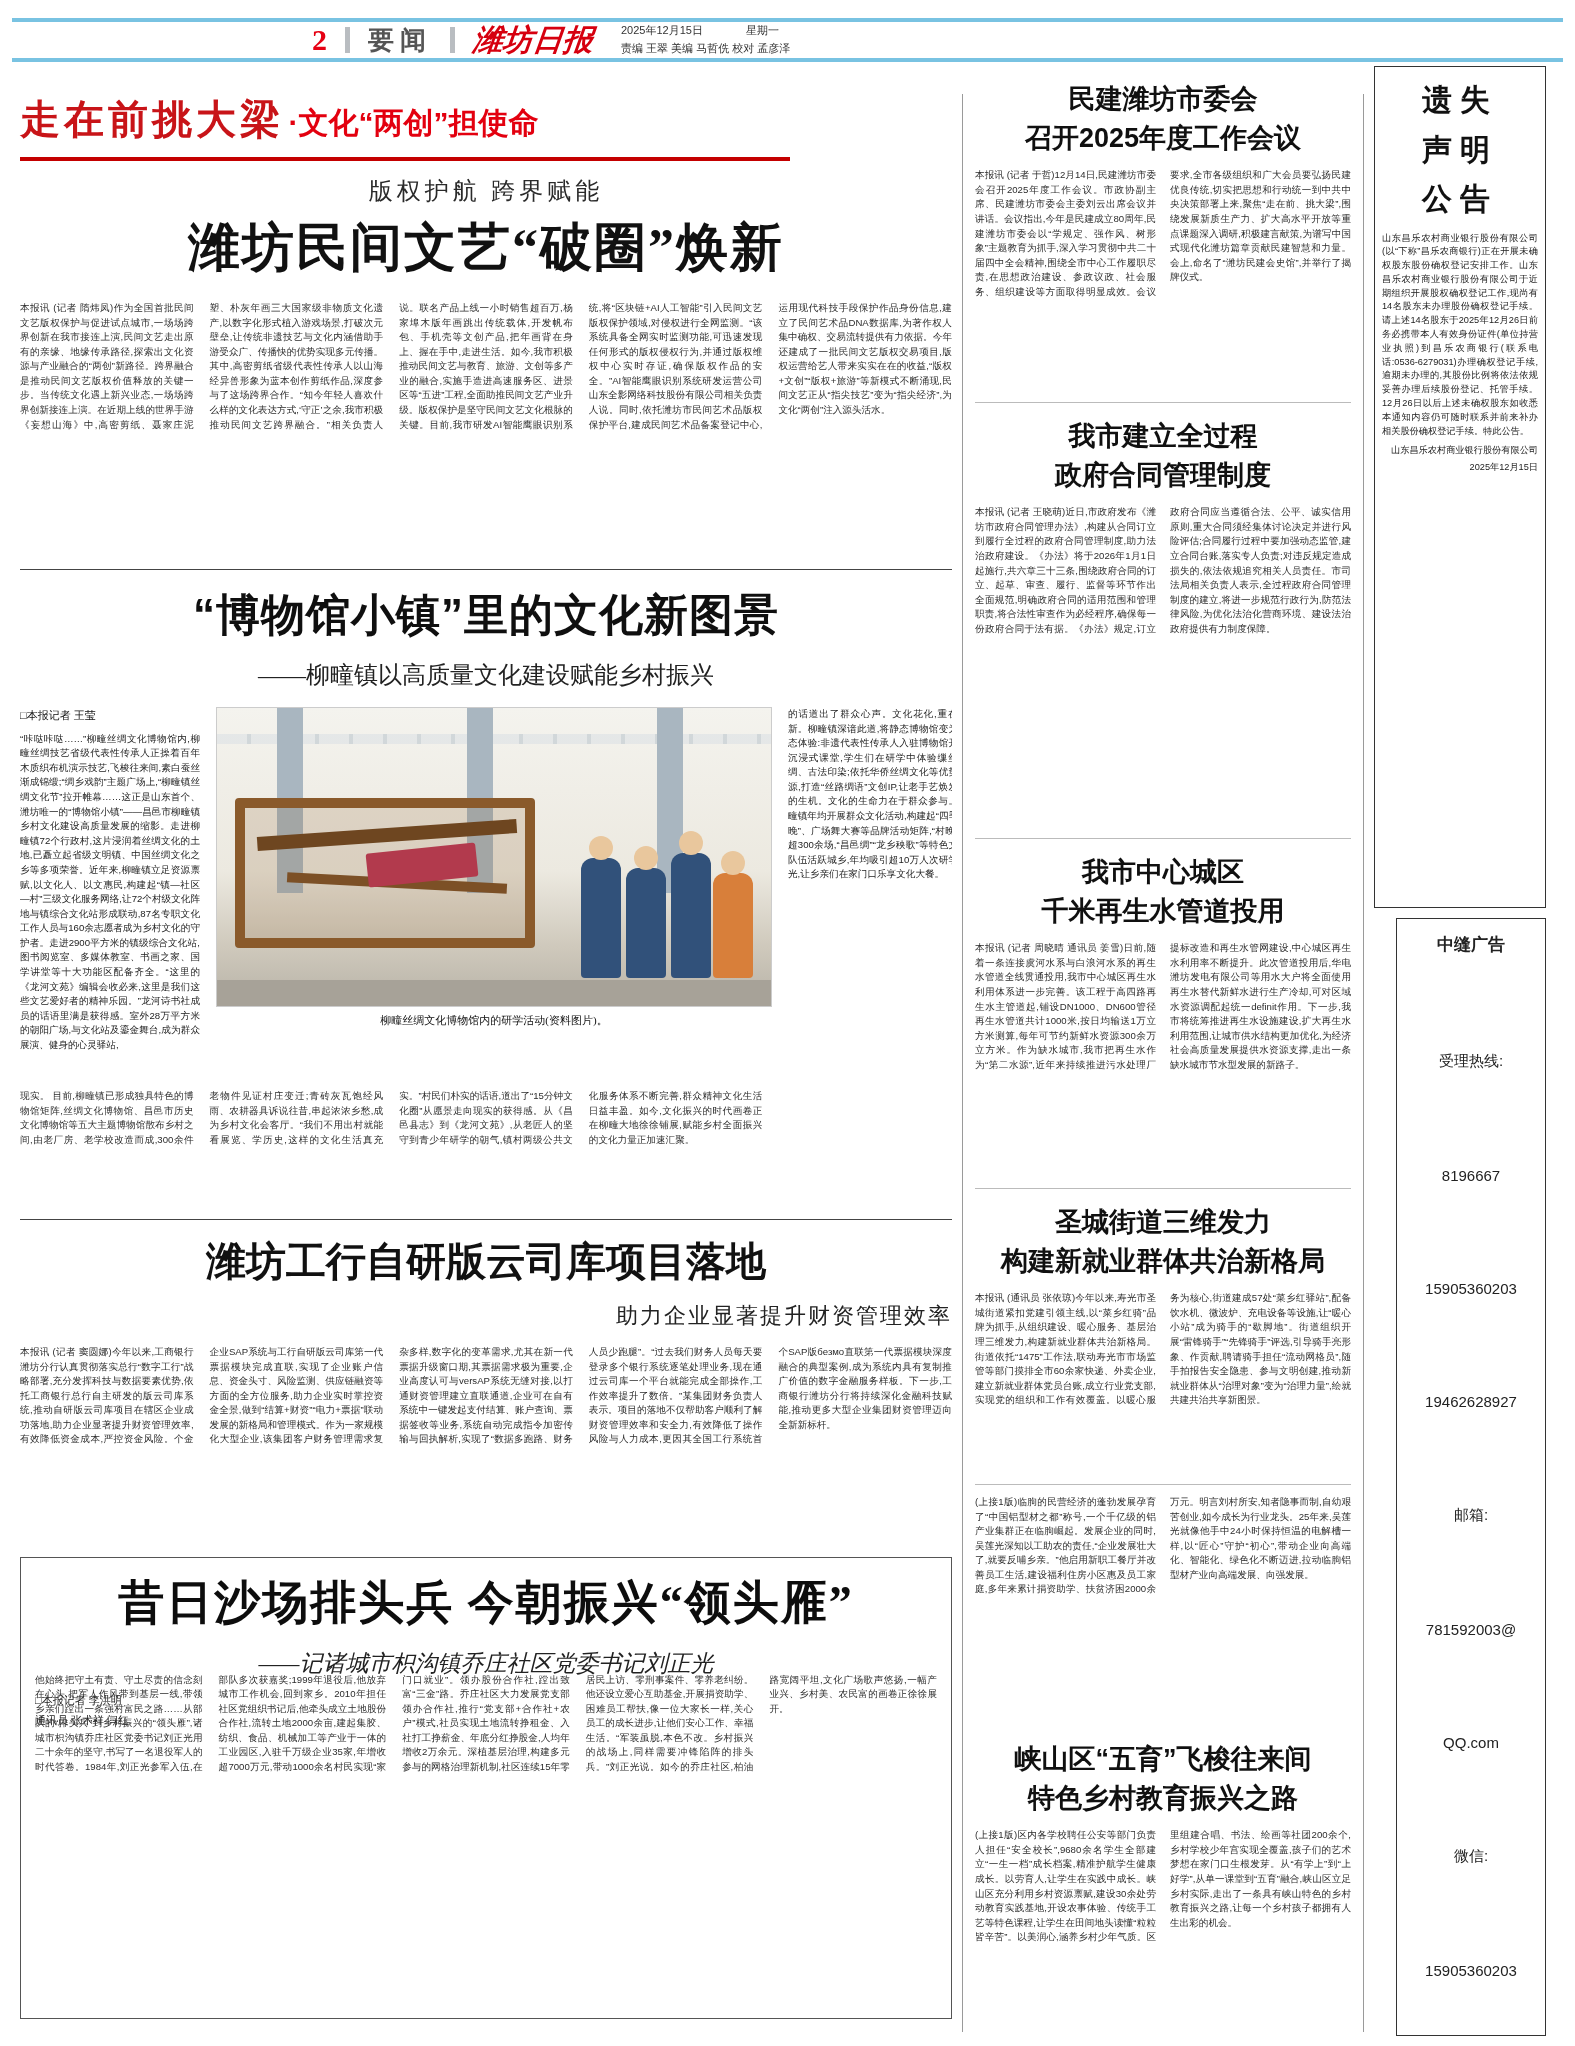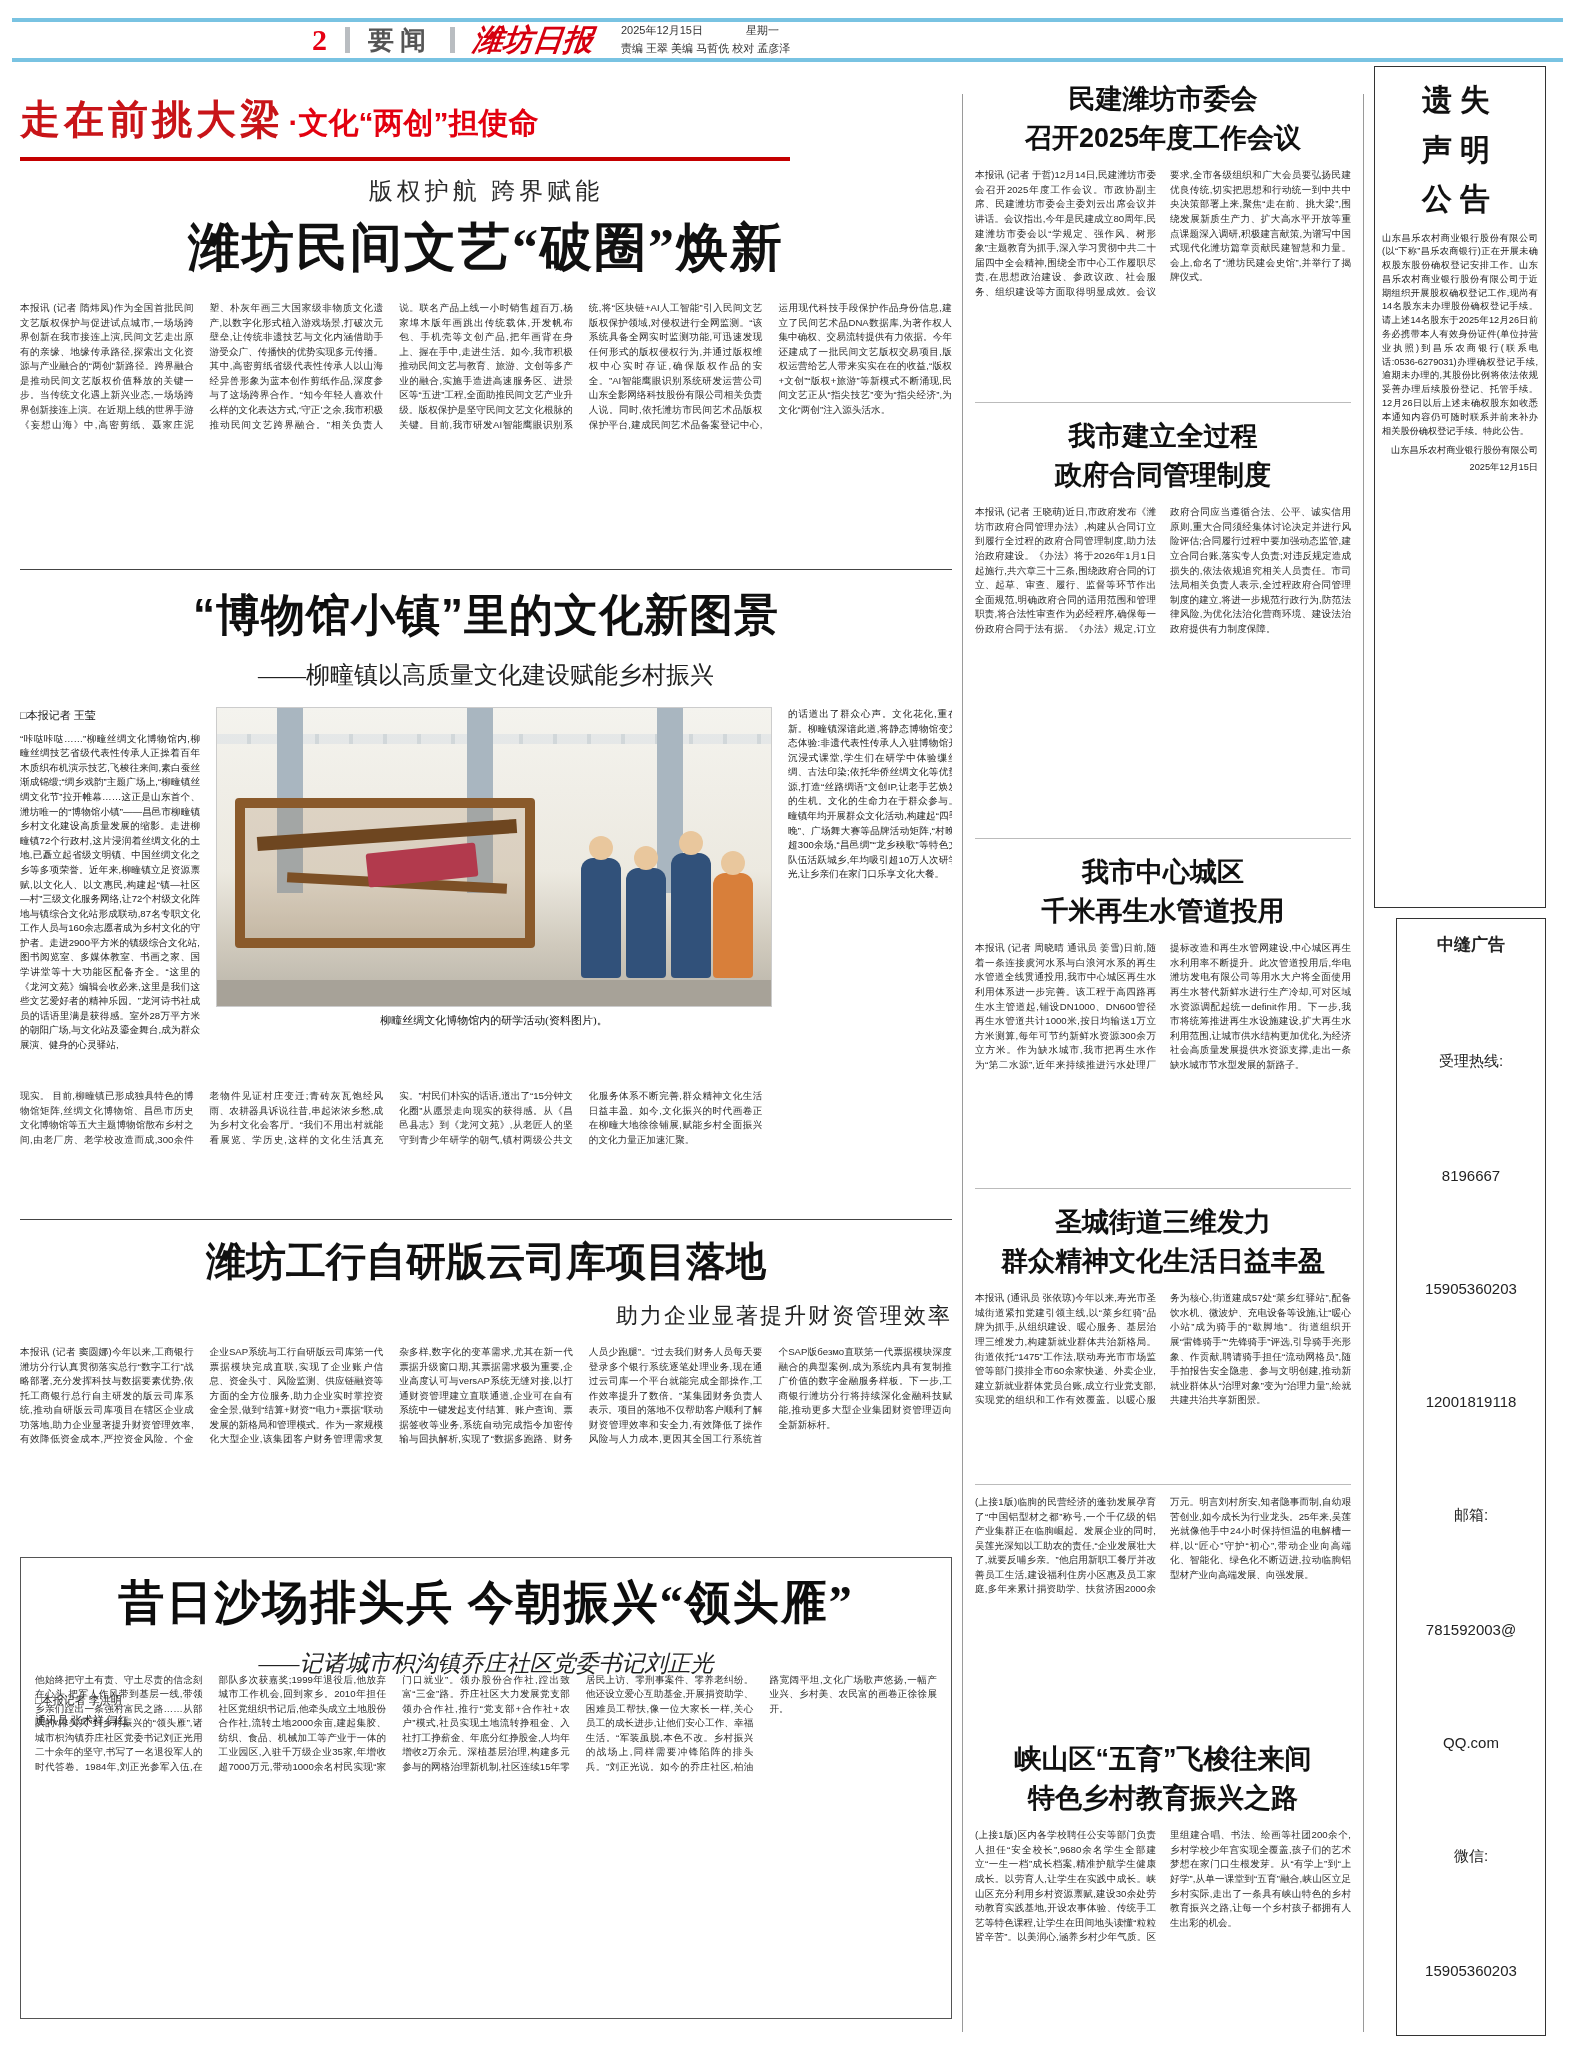--- a/index.html
+++ b/index.html
@@ -188,21 +188,21 @@
         <div class="nh">
           <div>我市中心城区</div>
           <div>千米再生水管道投用</div>
         </div>
         <div class="body-2col">本报讯 (记者 周晓晴 通讯员 姜雪)日前,随着一条连接虞河水系与白浪河水系的再生水管道全线贯通投用,我市中心城区再生水利用体系进一步完善。该工程于高四路再生水主管道起,铺设DN1000、DN600管径再生水管道共计1000米,按日均输送1万立方米测算,每年可节约新鲜水资源300余万立方米。作为缺水城市,我市把再生水作为“第二水源”,近年来持续推进污水处理厂提标改造和再生水管网建设,中心城区再生水利用率不断提升。此次管道投用后,华电潍坊发电有限公司等用水大户将全面使用再生水替代新鲜水进行生产冷却,可对区域水资源调配起统一definit作用。下一步,我市将统筹推进再生水设施建设,扩大再生水利用范围,让城市供水结构更加优化,为经济社会高质量发展提供水资源支撑,走出一条缺水城市节水型发展的新路子。</div>
       </div>
 
       <div class="news-item n4">
         <div class="nh">
           <div>圣城街道三维发力</div>
-          <div>群众精神文化生活日益丰盈</div>
+          <div>构建新就业群体共治新格局</div>
         </div>
         <div class="body-2col">本报讯 (通讯员 张依琼)今年以来,寿光市圣城街道紧扣党建引领主线,以“菜乡红骑”品牌为抓手,从组织建设、暖心服务、基层治理三维发力,构建新就业群体共治新格局。街道依托“1475”工作法,联动寿光市市场监管等部门摸排全市60余家快递、外卖企业,建立新就业群体党员台账,成立行业党支部,实现党的组织和工作有效覆盖。以暖心服务为核心,街道建成57处“菜乡红驿站”,配备饮水机、微波炉、充电设备等设施,让“暖心小站”成为骑手的“歇脚地”。街道组织开展“雷锋骑手”“先锋骑手”评选,引导骑手亮形象、作贡献,聘请骑手担任“流动网格员”,随手拍报告安全隐患、参与文明创建,推动新就业群体从“治理对象”变为“治理力量”,绘就共建共治共享新图景。</div>
       </div>
 
       <div class="ncont">
         <div class="body-2col">(上接1版)临朐的民营经济的蓬勃发展孕育了“中国铝型材之都”称号,一个千亿级的铝产业集群正在临朐崛起。发展企业的同时,吴莲光深知以工助农的责任,“企业发展壮大了,就要反哺乡亲。”他启用新职工餐厅并改善员工生活,建设福利住房小区惠及员工家庭,多年来累计捐资助学、扶贫济困2000余万元。明言刘村所安,知者隐事而制,自幼艰苦创业,如今成长为行业龙头。25年来,吴莲光就像他手中24小时保持恒温的电解槽一样,以“匠心”守护“初心”,带动企业向高端化、智能化、绿色化不断迈进,拉动临朐铝型材产业向高端发展、向强发展。</div>
       </div>
 
       <div class="news-item n5">
         <div class="nh">
@@ -226,21 +226,21 @@
         <div class="notice-text">山东昌乐农村商业银行股份有限公司(以“下称”昌乐农商银行)正在开展未确权股东股份确权登记安排工作。山东昌乐农村商业银行股份有限公司于近期组织开展股权确权登记工作,现尚有14名股东未办理股份确权登记手续。请上述14名股东于2025年12月26日前务必携带本人有效身份证件(单位持营业执照)到昌乐农商银行(联系电话:0536-6279031)办理确权登记手续,逾期未办理的,其股份比例将依法依规妥善办理后续股份登记、托管手续。12月26日以后上述未确权股东如收悉本通知内容仍可随时联系并前来补办相关股份确权登记手续。特此公告。</div>
         <div class="notice-sign">山东昌乐农村商业银行股份有限公司</div>
         <div class="notice-date">2025年12月15日</div>
       </div>
 
       <div class="ad-box">
         <div class="ad-line ad-title">中缝广告</div>
         <div class="ad-line gap-lg">受理热线:</div>
         <div class="ad-line gap-lg">8196667</div>
         <div class="ad-line gap-lg">15905360203</div>
-        <div class="ad-line gap-lg">12001819118</div>
+        <div class="ad-line gap-lg">19462628927</div>
         <div class="ad-line gap-lg">邮箱:</div>
         <div class="ad-line gap-lg">781592003@</div>
         <div class="ad-line gap-lg">QQ.com</div>
         <div class="ad-line gap-lg">微信:</div>
         <div class="ad-line gap-lg">15905360203</div>
       </div>
     </div>
 
   </div>
 </div>

